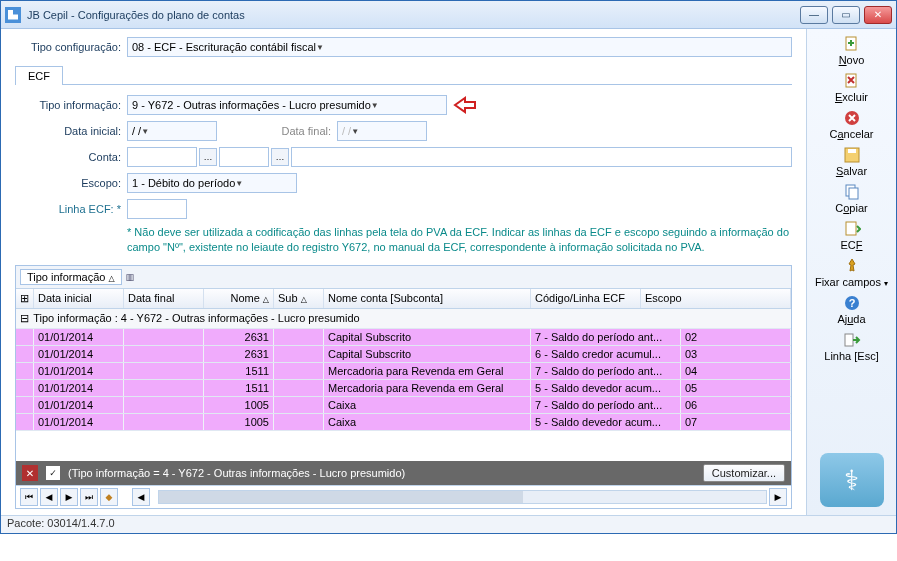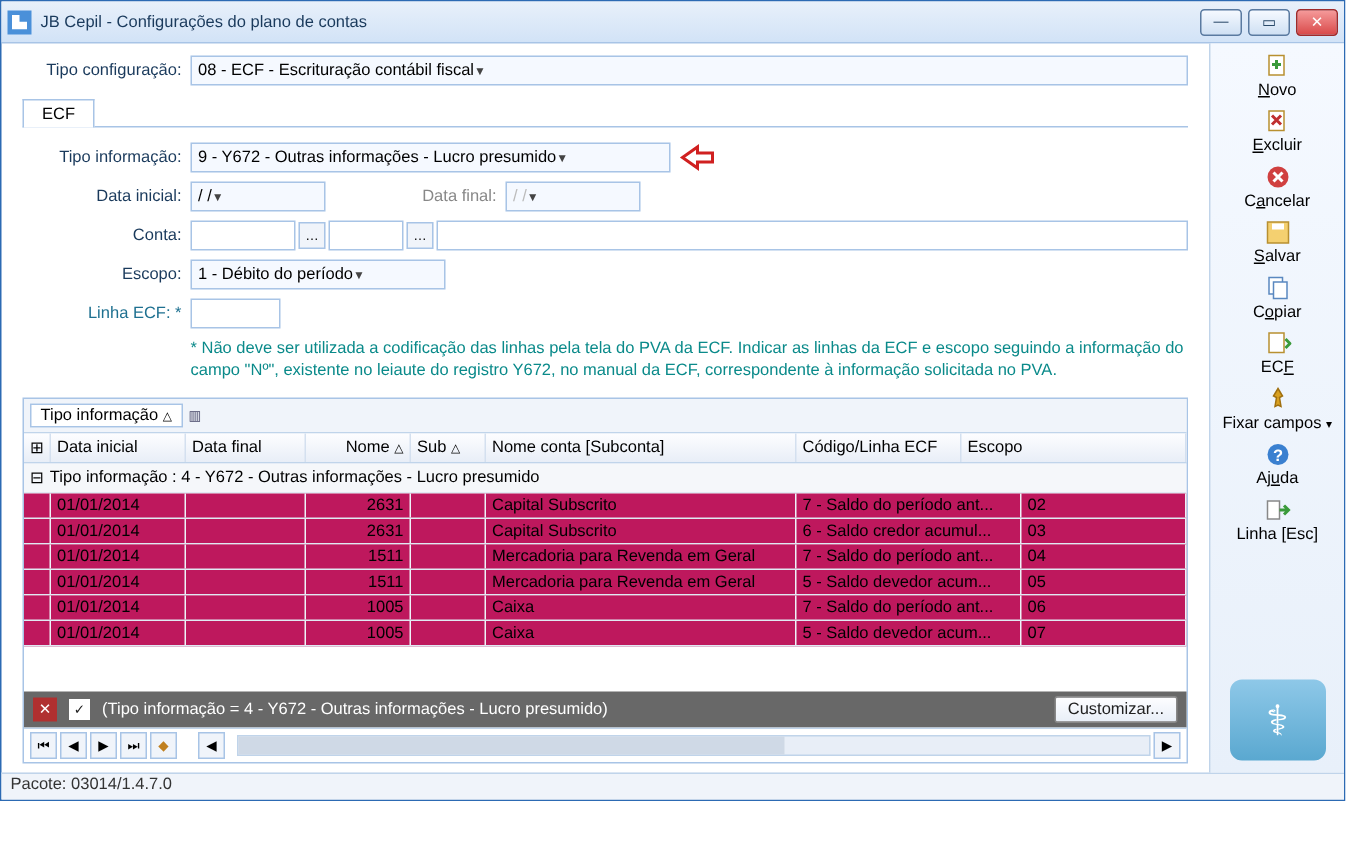--- a/index.html
+++ b/index.html
@@ -39,21 +39,21 @@
 .col { padding:3px 4px; border-right:1px solid #d4e0ef; overflow:hidden; white-space:nowrap; }
 .c-exp { width:18px; }
 .c-di { width:90px; }
 .c-df { width:80px; }
 .c-ct { width:70px; text-align:right; }
 .c-sub { width:50px; }
 .c-nome { flex:1; }
 .c-esc { width:150px; }
 .c-lin { width:110px; }
 .group-row { background:#f5f7fa; padding:3px 4px; border-bottom:1px solid #e0e8f2; display:flex; align-items:center; gap:4px; }
-.data-row { display:flex; border-bottom:1px solid #e0e8f2; background:#be185d; }
+.data-row { display:flex; border-bottom:1px solid #e0e8f2; background:#f0abfc; }
 .data-row .col { border-right:1px solid #eef2f8; padding:2px 4px; }
 .status-band { background:#686868; color:#fff; display:flex; align-items:center; padding:3px 6px; gap:8px; }
 .status-band .closebox { background:#b03030; width:16px; height:16px; display:flex; align-items:center; justify-content:center; font-size:10px; }
 .status-band .check { width:14px; height:14px; background:#fff; display:flex; align-items:center; justify-content:center; color:#222; font-size:9px; }
 .customize { margin-left:auto; background: linear-gradient(#fdfdff,#e8eef7); color:#222; border:1px solid #888; padding:2px 8px; border-radius:2px; }
 .nav-bar { display:flex; align-items:center; padding:2px 4px; gap:2px; border-top:1px solid #c0d4ea; }
 .nav-btn { width:18px; height:18px; border:1px solid #a8c4e6; background:#f0f4fa; display:flex; align-items:center; justify-content:center; font-size:9px; }
 .scroll-track { flex:1; height:14px; background:#e8eef7; border:1px solid #c0d4ea; margin-left:6px; position:relative; }
 .scroll-track .thumb { position:absolute; left:0; top:0; bottom:0; width:60%; background:#cfd9e6; }
 .red-arrow { width:24px; height:18px; margin-left:6px; }

